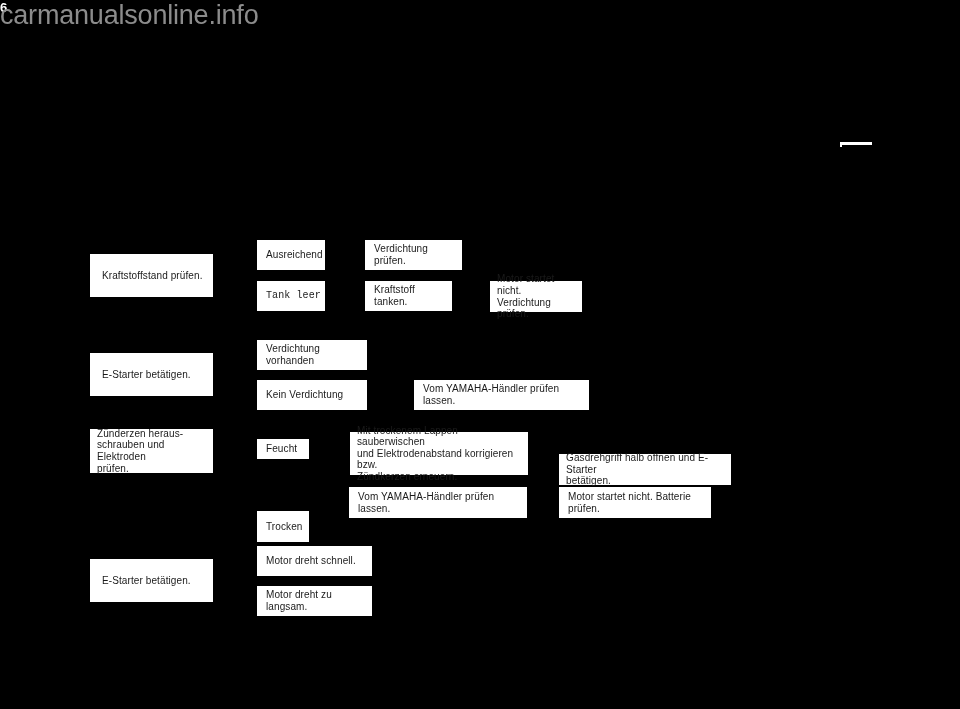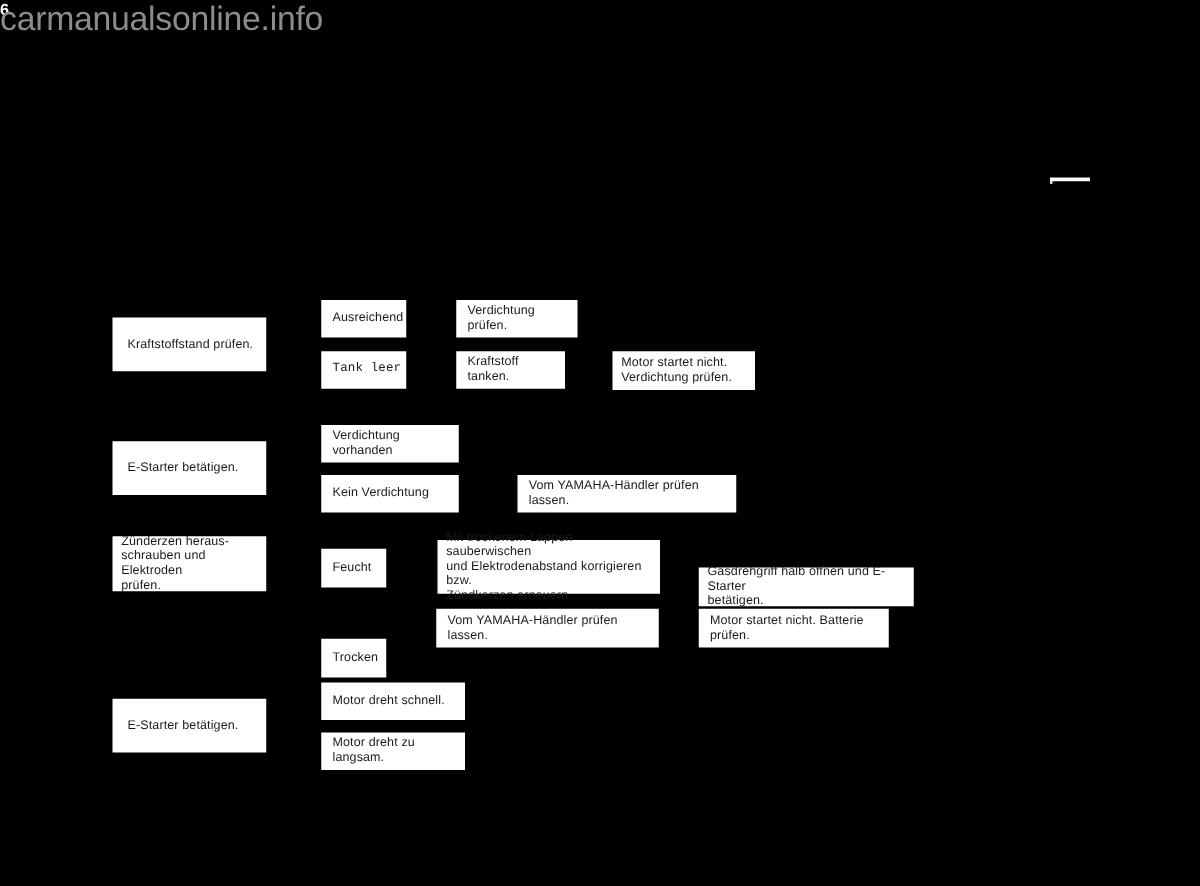--- a/index.html
+++ b/index.html
@@ -59,30 +59,30 @@
   <div class="rule" style="left:840px; top:145px; width:2px; height:2px;"></div>
 
   <div id="pagenum">6</div>
 
   <div id="nodes">
       <div class="node" style="left: 90px; top: 254px; width: 123px; height: 43px; padding-left: 12px; padding-right: 4px; background: rgb(255, 255, 255); color: rgb(26, 26, 26);"><span class="txt">Kraftstoffstand prüfen.</span></div>
       <div class="node" style="left: 257px; top: 240px; width: 68px; height: 30px; padding-left: 9px; padding-right: 4px; background: rgb(255, 255, 255); color: rgb(26, 26, 26);"><span class="txt">Ausreichend</span></div>
       <div class="node" style="left: 257px; top: 281px; width: 68px; height: 30px; padding-left: 9px; padding-right: 4px; background: rgb(255, 255, 255); color: rgb(26, 26, 26); font-family: Liberation Mono, monospace;"><span class="txt">Tank leer</span></div>
       <div class="node" style="left: 365px; top: 240px; width: 97px; height: 30px; padding-left: 9px; padding-right: 4px; background: rgb(255, 255, 255); color: rgb(26, 26, 26);"><span class="txt">Verdichtung prüfen.</span></div>
       <div class="node" style="left: 365px; top: 281px; width: 87px; height: 30px; padding-left: 9px; padding-right: 4px; background: rgb(255, 255, 255); color: rgb(26, 26, 26);"><span class="txt">Kraftstoff tanken.</span></div>
-      <div class="node" style="left: 490px; top: 281px; width: 114px; height: 31px; padding-left: 7px; padding-right: 4px; background: rgb(255, 255, 255); color: rgb(26, 26, 26);"><span class="txt">Motor startet nicht.
+      <div class="node" style="left: 490px; top: 281px; width: 92px; height: 31px; padding-left: 7px; padding-right: 4px; background: rgb(255, 255, 255); color: rgb(26, 26, 26);"><span class="txt">Motor startet nicht.
 Verdichtung prüfen.</span></div>
       <div class="node" style="left: 90px; top: 353px; width: 123px; height: 43px; padding-left: 12px; padding-right: 4px; background: rgb(255, 255, 255); color: rgb(26, 26, 26);"><span class="txt">E-Starter betätigen.</span></div>
       <div class="node" style="left: 257px; top: 340px; width: 110px; height: 30px; padding-left: 9px; padding-right: 16px; background: rgb(255, 255, 255); color: rgb(26, 26, 26);"><span class="txt">Verdichtung vorhanden</span></div>
       <div class="node" style="left: 257px; top: 380px; width: 110px; height: 30px; padding-left: 9px; padding-right: 4px; background: rgb(255, 255, 255); color: rgb(26, 26, 26);"><span class="txt">Kein Verdichtung</span></div>
       <div class="node" style="left: 414px; top: 380px; width: 175px; height: 30px; padding-left: 9px; padding-right: 4px; background: rgb(255, 255, 255); color: rgb(26, 26, 26);"><span class="txt">Vom YAMAHA-Händler prüfen lassen.</span></div>
       <div class="node" style="left: 90px; top: 429px; width: 123px; height: 44px; padding-left: 7px; padding-right: 4px; background: rgb(255, 255, 255); color: rgb(26, 26, 26);"><span class="txt">Zünderzen heraus-
 schrauben und Elektroden
 prüfen.</span></div>
-      <div class="node" style="left: 257px; top: 439px; width: 52px; height: 31px; padding-left: 9px; padding-right: 4px; background: rgb(255, 255, 255); color: rgb(26, 26, 26);"><span class="txt">Feucht</span></div>
+      <div class="node" style="left: 257px; top: 439px; width: 52px; height: 20px; padding-left: 9px; padding-right: 4px; background: rgb(255, 255, 255); color: rgb(26, 26, 26);"><span class="txt">Feucht</span></div>
       <div class="node" style="left: 257px; top: 487px; width: 52px; height: 31px; padding-left: 9px; padding-right: 4px; background: rgb(255, 255, 255); color: rgb(26, 26, 26); margin-top: 24px;"><span class="txt">Trocken</span></div>
       <div class="node" style="left: 350px; top: 432px; width: 178px; height: 43px; padding-left: 7px; padding-right: 4px; background: rgb(255, 255, 255); color: rgb(26, 26, 26);"><span class="txt">Mit trockenem Lappen sauberwischen
 und Elektrodenabstand korrigieren bzw.
 Zündkerzen erneuern.</span></div>
       <div class="node" style="left: 559px; top: 454px; width: 172px; height: 31px; padding-left: 7px; padding-right: 4px; background: rgb(255, 255, 255); color: rgb(26, 26, 26);"><span class="txt">Gasdrehgriff halb öffnen und E-Starter
 betätigen.</span></div>
       <div class="node" style="left: 349px; top: 487px; width: 178px; height: 31px; padding-left: 9px; padding-right: 4px; background: rgb(255, 255, 255); color: rgb(26, 26, 26);"><span class="txt">Vom YAMAHA-Händler prüfen lassen.</span></div>
       <div class="node" style="left: 559px; top: 487px; width: 152px; height: 31px; padding-left: 9px; padding-right: 4px; background: rgb(255, 255, 255); color: rgb(26, 26, 26);"><span class="txt">Motor startet nicht. Batterie prüfen.</span></div>
       <div class="node" style="left: 90px; top: 559px; width: 123px; height: 43px; padding-left: 12px; padding-right: 4px; background: rgb(255, 255, 255); color: rgb(26, 26, 26);"><span class="txt">E-Starter betätigen.</span></div>
       <div class="node" style="left: 257px; top: 546px; width: 115px; height: 30px; padding-left: 9px; padding-right: 4px; background: rgb(255, 255, 255); color: rgb(26, 26, 26);"><span class="txt">Motor dreht schnell.</span></div>

